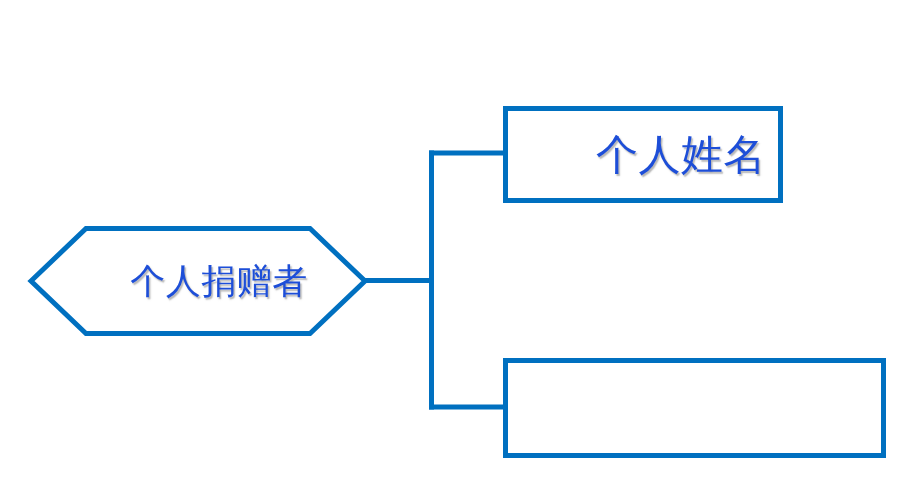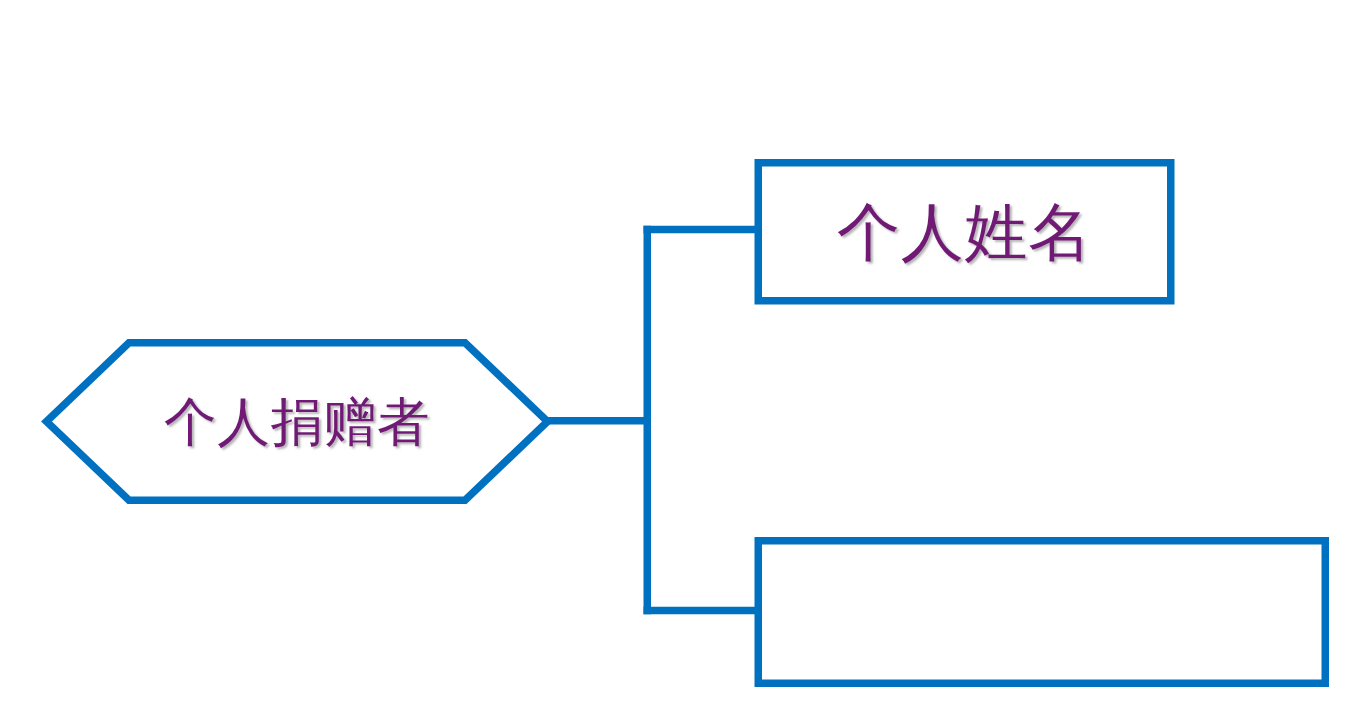--- a/index.html
+++ b/index.html
@@ -23,28 +23,29 @@
     top: 0;
     width: 912px;
     height: 477px;
   }
   
   .node-label {
     position: absolute;
     display: flex;
     align-items: center;
     justify-content: center;
-    color: #701a75;
+    color: #1d4ed8;
     white-space: nowrap;
     letter-spacing: 0.5px;
     text-shadow: 1.5px 1.5px 1.5px rgba(120,120,120,0.55);
     pointer-events: none;
+    padding-left: 38px;
   }
   #root-label {
-    left: 31px;
+    left: 14px;
     top: 228px;
     width: 334px;
     height: 106px;
     font-size: 35px;
   }
   #child-label-1 {
     left: 503px;
     top: 106px;
     width: 280px;
     height: 97px;

